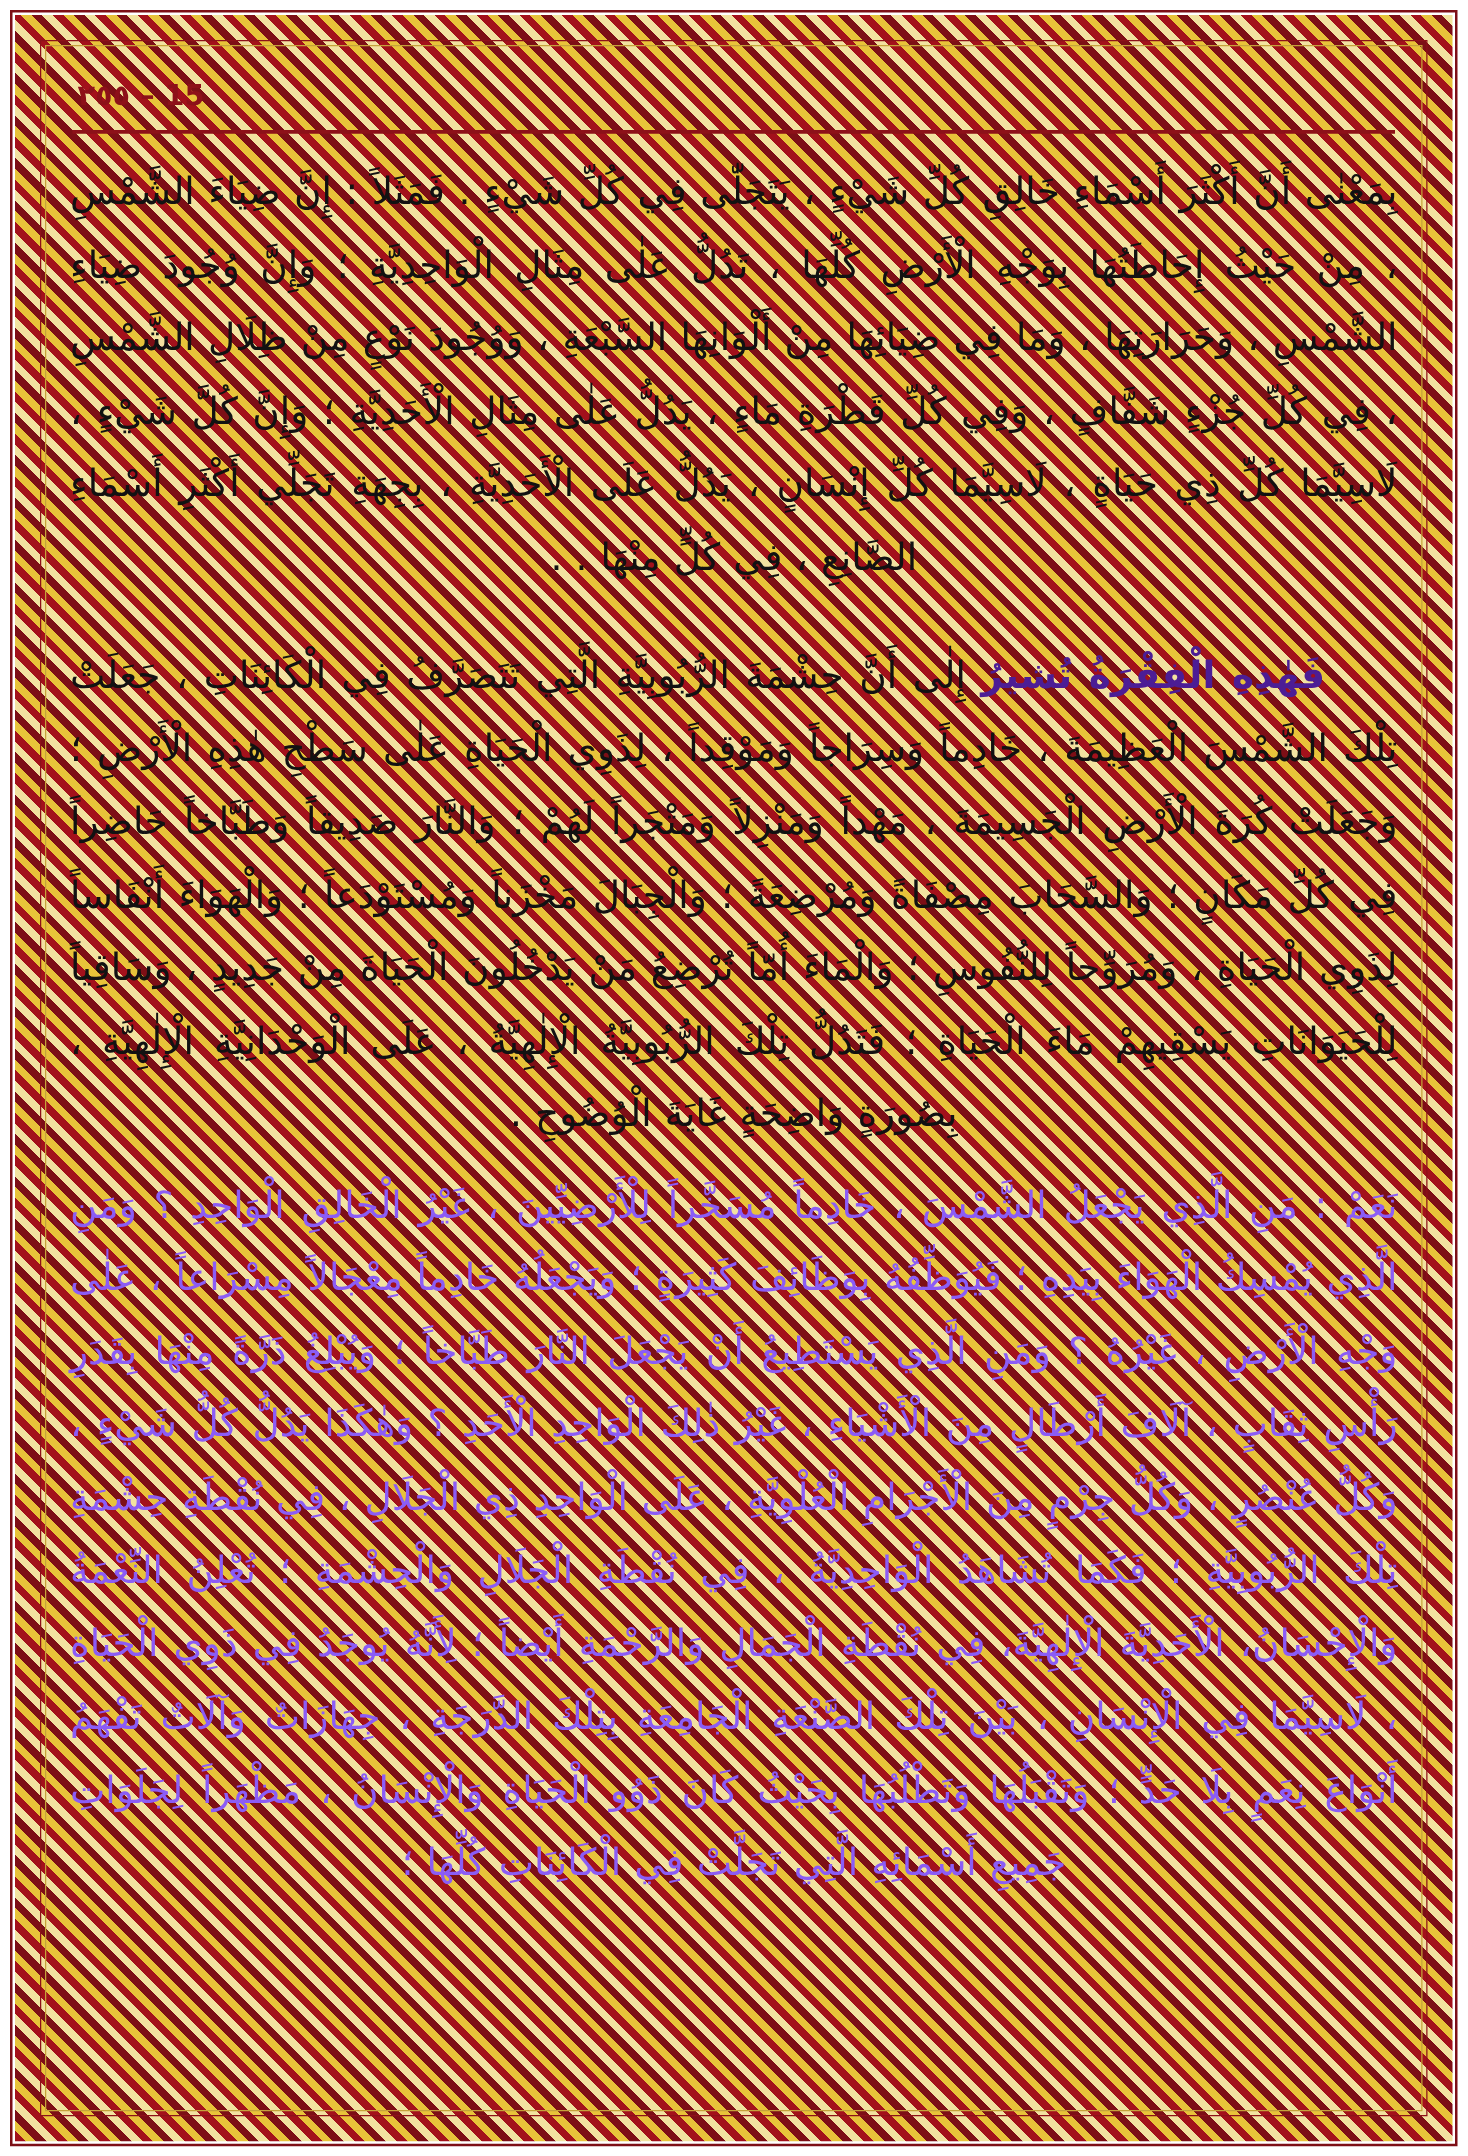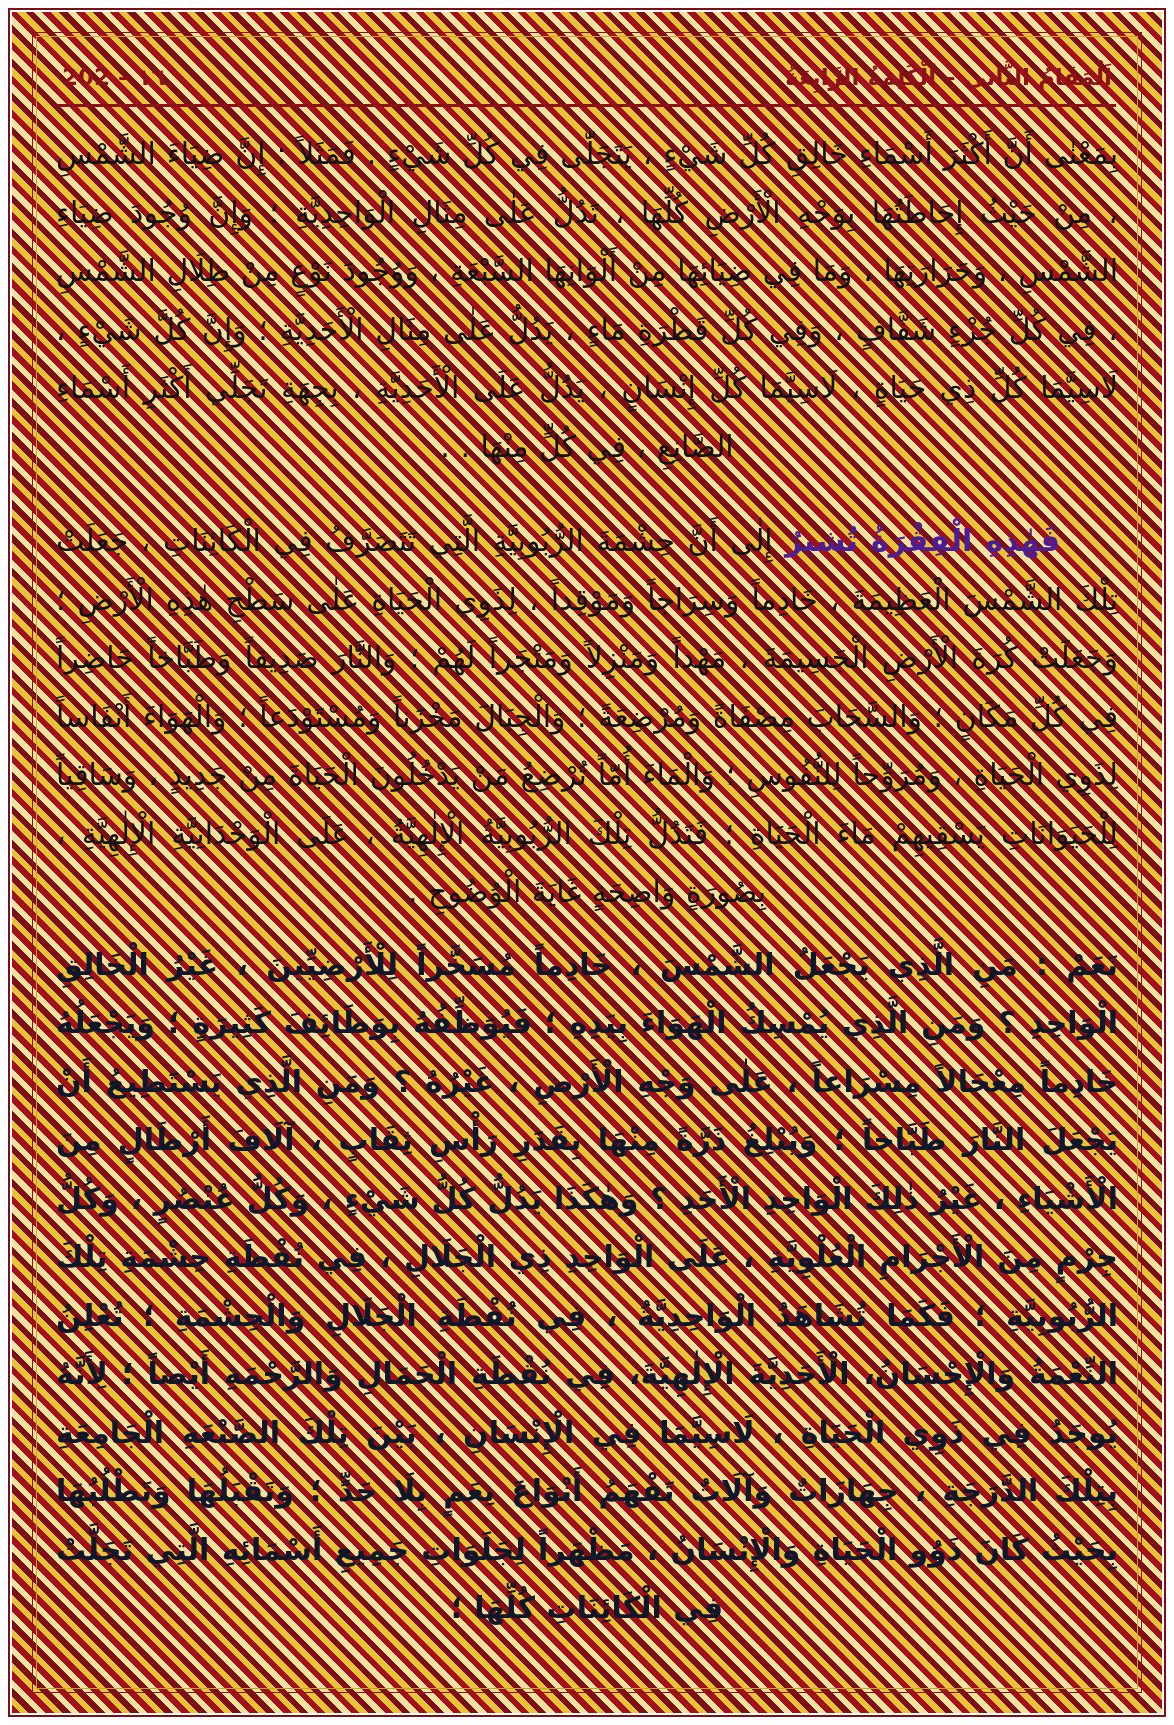--- a/index.html
+++ b/index.html
@@ -110,39 +110,38 @@
   .indent {
     display: inline-block;
     width: 58px;
   }
   .black { color: #121212; }
   .red { color: #4c1d95; font-weight: bold; }
   .spacer-18 { height: 22px; }
 
   
   p.para.redpara {
-    color: #0f172a;
-    font-weight: bold;
+    color: #8b5cf6;
+    font-weight: normal;
   }
 </style>
 </head>
 <body>
 
 <div class="page">
 
   <div class="border-outer"></div>
   <div class="border-ornament"></div>
   <div class="border-inner-line"></div>
   <div class="border-inner-line2"></div>
 
   <div class="content">
 
     <div class="header-row">
-      <div class="page-number">١٦ – 202</div>
-      <div class="header-title">اَلْمَقَامُ الثَّاني – اَلْكَلِمَةُ الرَّابِعَةُ</div>
+      <div class="page-number">15 – ٢٥٥</div>
     </div>
 
     <div class="header-rule"></div>
 
     <div class="body-text">
 
       <p class="para first black">بِمَعْنٰى أَنَّ أَكْثَرَ أَسْمَاءِ خَالِقِ كُلِّ شَيْءٍ ، يَتَجَلّٰى فِي كُلِّ شَيْءٍ . فَمَثَلاً : إِنَّ ضِيَاءَ الشَّمْسِ ، مِنْ حَيْثُ إِحَاطَتُهَا بِوَجْهِ الْأَرْضِ كُلِّهَا ، تَدُلُّ عَلٰى مِثَالِ الْوَاحِدِيَّةِ ؛ وَإِنَّ وُجُودَ ضِيَاءِ الشَّمْسِ ، وَحَرَارَتِهَا ، وَمَا فِي ضِيَائِهَا مِنْ أَلْوَانِهَا السَّبْعَةِ ، وَوُجُودَ نَوْعٍ مِنْ ظِلَالِ الشَّمْسِ ، فِي كُلِّ جُزْءٍ شَفَّافٍ ، وَفِي كُلِّ قَطْرَةِ مَاءٍ ، يَدُلُّ عَلٰى مِثَالِ الْأَحَدِيَّةِ ؛ وَإِنَّ كُلَّ شَيْءٍ ، لَاسِيَّمَا كُلِّ ذِي حَيَاةٍ ، لَاسِيَّمَا كُلِّ إِنْسَانٍ ، يَدُلُّ عَلَى الْأَحَدِيَّةِ ، بِجِهَةِ تَجَلِّي أَكْثَرِ أَسْمَاءِ الصَّانِعِ ، فِي كُلٍّ مِنْهَا . .</p>
 
       <div class="spacer-18"></div>
 

